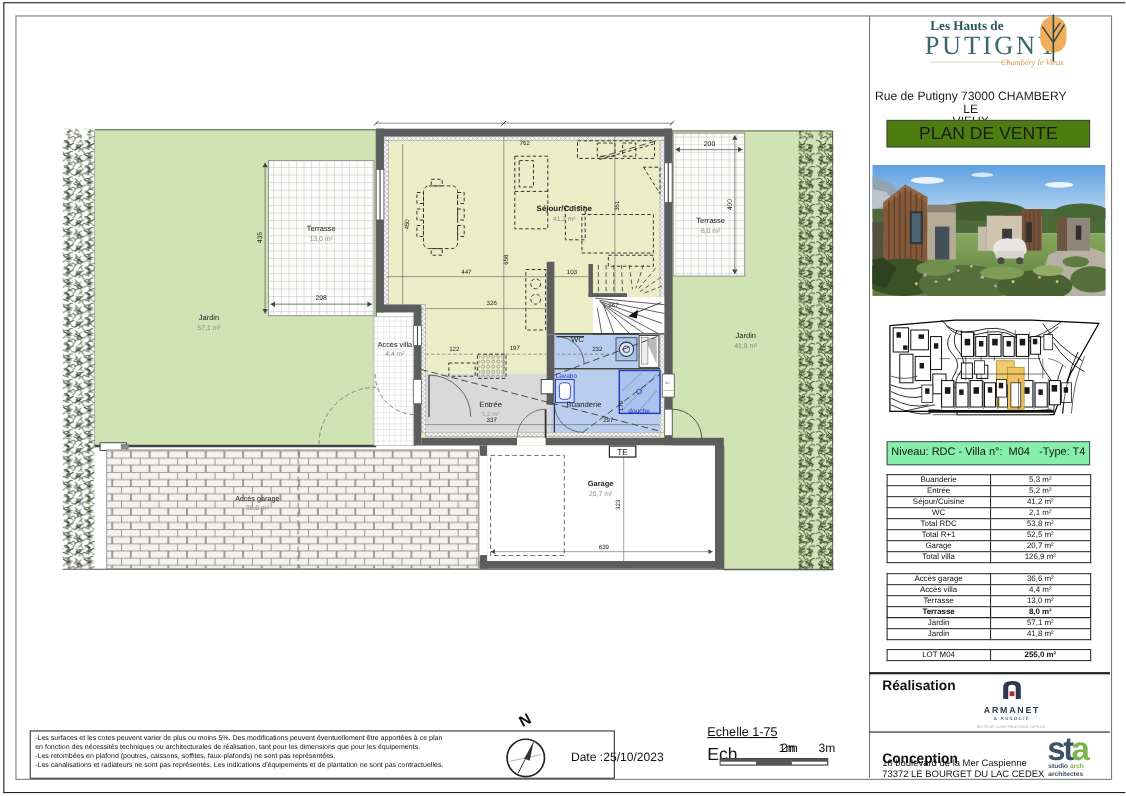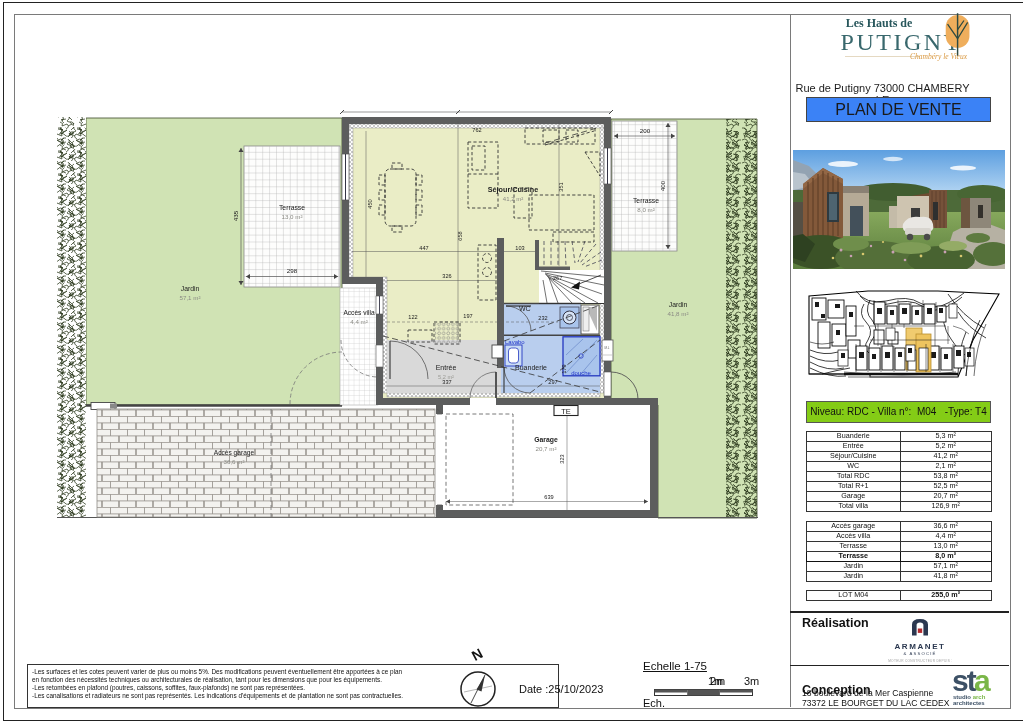--- a/index.html
+++ b/index.html
@@ -473,21 +473,21 @@
     <path d="M16 28 L5 12 M16 28 L27 10 M16 18 L23 8" stroke="#2c4a42" stroke-width="1.4" fill="none"></path>
   </svg>
 
   <div class="abs" style="left:55px;top:42px;width:75px;height:1px;background:#e5d9c2;"></div>
 
   <div class="abs" style="left:75px;top:38px;width:102px;text-align:right;font-family:'Liberation Serif',serif;font-style:italic;font-size:7.5px;color:#d9973f;">Chambéry le Vieux</div>
 
 
   <div class="abs ctr" style="left:0;top:69px;width:185px;font-size:11px;line-height:11.5px;color:#1c1c1c;">Rue de Putigny 73000 CHAMBERY LE<br>VIEUX</div>
 
-  <div class="abs ctr" style="left:16px;top:83px;width:183px;height:23px;background:#3b82f6;border:1.5px solid #444;font-size:16px;line-height:23px;color:#1a1a1a;">PLAN DE VENTE</div>
+  <div class="abs ctr" style="left:16px;top:95px;width:183px;height:23px;background:#4d7c0f;border:1.5px solid #444;font-size:16px;line-height:23px;color:#1a1a1a;">PLAN DE VENTE</div>
 
   <svg class="abs" style="left:3px;top:136px;" width="212" height="119" viewBox="0 0 212 119" xmlns="http://www.w3.org/2000/svg">
     <defs>
       <linearGradient id="sky" x1="0" y1="0" x2="0" y2="1">
         <stop offset="0" stop-color="#5d9fe0"></stop>
           <stop offset="1" stop-color="#d8ecfa"></stop>
       </linearGradient>
       <linearGradient id="lawn" x1="0" y1="0" x2="0" y2="1">
         <stop offset="0" stop-color="#86a85c"></stop>
           <stop offset="1" stop-color="#5a7c3c"></stop>
@@ -651,21 +651,21 @@
         <rect x="159" y="62" width="4" height="5"></rect>
       <rect x="33" y="63" width="4" height="5"></rect>
         <rect x="131" y="18" width="4" height="5"></rect>
     </g>
     <g fill="none" stroke="#111" stroke-width="0.6">
       <path d="M2 52 q12 4 24 0 M36 82 q60 6 112 0"></path>
       <path d="M166 46 q-6 16 -8 40 M178 34 q-10 22 -12 52"></path>
     </g>
   </svg>
 
-  <div class="abs ctr" style="left:16px;top:387px;width:183px;height:20px;background:#84cc16;border:1px solid #555;font-size:10px;line-height:20px;color:#111;white-space:nowrap;">Niveau: RDC - Villa n°:&nbsp; M04&nbsp;&nbsp; -Type: T4</div>
+  <div class="abs ctr" style="left:16px;top:387px;width:183px;height:20px;background:#86efac;border:1px solid #555;font-size:10px;line-height:20px;color:#111;white-space:nowrap;">Niveau: RDC - Villa n°:&nbsp; M04&nbsp;&nbsp; -Type: T4</div>
 
   <table class="areas" style="left:16px;top:417px;width:186px;">
     <tbody>
         <tr>
           <td style="width:50%">Buanderie</td>
           <td>5,3 m²</td>
         </tr>
     <tr>
           <td>Entrée</td>
           <td>5,2 m²</td>
@@ -773,21 +773,21 @@
     <circle cx="28" cy="49" r="17" fill="none" stroke="#222" stroke-width="1.5"></circle>
     <line x1="21" y1="63" x2="35" y2="35" stroke="#333" stroke-width="0.9"></line>
     <line x1="14" y1="52" x2="42" y2="46" stroke="#888" stroke-width="0.6"></line>
     <polygon points="35,35 26.5,49.5 31.5,51.5" fill="#333"></polygon>
   </g>
 </svg>
 
 <div class="abs" style="left:519px;top:683px;font-size:11px;color:#111;">Date :25/10/2023</div>
 
 <div class="abs" style="left:643px;top:660px;font-size:11.5px;color:#111;text-decoration:underline;">Echelle 1-75</div>
-<div class="abs" style="left:643px;top:697px;font-size:11px;color:#111;">Ech.</div>
+<div class="abs" style="left:643px;top:678px;font-size:16px;color:#111;">Ech.</div>
 <div class="abs" style="left:678px;top:675px;font-size:11px;color:#111;margin-left:30px;">1m</div>
 <div class="abs" style="left:710px;top:675px;font-size:11px;color:#111;">2m</div>
 <div class="abs" style="left:744px;top:675px;font-size:11px;color:#111;">3m</div>
 
 <svg class="abs" style="left:654px;top:689px;" width="100" height="8" viewBox="0 0 100 8" xmlns="http://www.w3.org/2000/svg">
   <rect x="0.5" y="0.5" width="98" height="6" fill="#fff" stroke="#333" stroke-width="1"></rect>
   <rect x="0.5" y="0.5" width="32.7" height="3" fill="#555"></rect>
   <rect x="33.2" y="0.5" width="32.7" height="6" fill="#555"></rect>
   <rect x="65.9" y="0.5" width="32.7" height="3" fill="#555"></rect>
 </svg>

